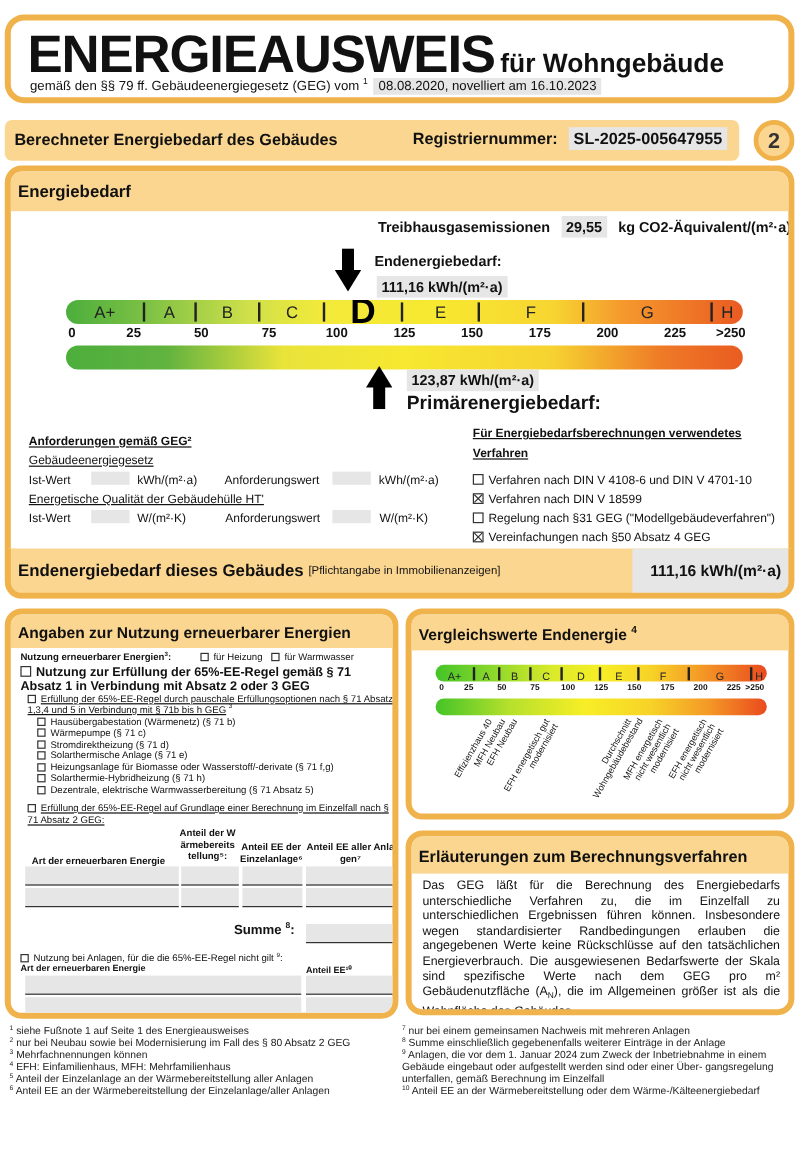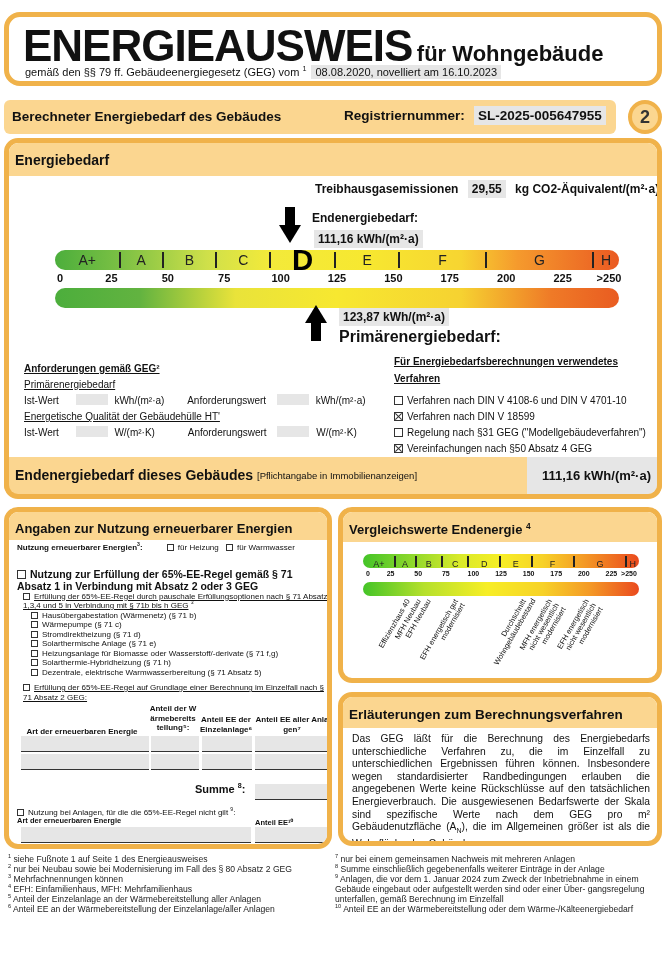--- a/index.html
+++ b/index.html
@@ -98,21 +98,21 @@
 
   <svg class="abs" style="left:296px;top:162px" width="22" height="36" viewBox="0 0 22 36">
       <polygon points="0,18 22,18 11,0" fill="#000"></polygon>
       <rect x="6" y="16" width="10" height="20" fill="#000"></rect>
     </svg>
   <span class="abs b grey" style="left:330px;top:165px;font-size:12px;padding:2px 4px">123,87 kWh/(m²·a)</span>
   <span class="abs b" style="left:330px;top:185px;font-size:16px">Primärenergiebedarf:</span>
 
   <div class="abs" style="left:15px;top:218px;font-size:10px;line-height:16px;white-space:nowrap">
     <div class="u b">Anforderungen gemäß GEG²</div>
-    <div class="u">Primärenergiebedarf</div>
+    <div class="u">Gebäudeenergiegesetz</div>
     <div>
       <span>Ist-Wert</span>
       <span class="grey" style="display:inline-block;width:32px;height:11px;margin:0 4px 0 14px;vertical-align:-1px"></span>
       <span>kWh/(m²·a)</span>
       <span style="margin-left:20px">Anforderungswert</span>
       <span class="grey" style="display:inline-block;width:32px;height:11px;margin:0 4px 0 8px;vertical-align:-1px"></span>
       <span>kWh/(m²·a)</span>
     </div>
     <div class="u">Energetische Qualität der Gebäudehülle HT'</div>
     <div>
@@ -150,21 +150,21 @@
 <div class="panel" style="left:4px;top:507px;width:328px;height:342px">
   <div class="hdrbar" style="height:28px;padding:7px 6px">
     <span class="b" style="font-size:13px">Angaben zur Nutzung erneuerbarer Energien</span>
   </div>
   <div class="abs" style="left:8px;top:31px;width:312px;font-size:8px;line-height:9.5px">
     <div>
       <span class="b">Nutzung erneuerbarer Energien</span><sup class="b">3</sup><span class="b">:</span>
       <span class="cb" style="margin-left:22px;width:7px;height:7px"></span><span>für Heizung</span>
       <span class="cb" style="margin-left:5px;width:7px;height:7px"></span><span>für Warmwasser</span>
     </div>
-    <div class="b" style="font-size:10.5px;line-height:12px;margin-top:15px">
+    <div class="b" style="font-size:10.5px;line-height:12px;margin-top:1px">
       <span class="cb"></span><span>Nutzung zur Erfüllung der 65%-EE-Regel gemäß § 71 Absatz 1 in Verbindung mit Absatz 2 oder 3 GEG</span>
     </div>
     <div style="margin-left:6px">
       <span class="cb" style="width:7px;height:7px"></span><span class="u">Erfüllung der 65%-EE-Regel durch pauschale Erfüllungsoptionen nach § 71 Absatz 1,3,4 und 5 in Verbindung mit § 71b bis h GEG</span> <sup>3</sup>
     </div>
     <div id="optionList" style="margin-left:14px">
         <div><span class="cb" style="width: 7px; height: 7px;"></span><span>Hausübergabestation (Wärmenetz) (§ 71 b)</span></div>
         <div><span class="cb" style="width: 7px; height: 7px;"></span><span>Wärmepumpe (§ 71 c)</span></div>
         <div><span class="cb" style="width: 7px; height: 7px;"></span><span>Stromdirektheizung (§ 71 d)</span></div>
         <div><span class="cb" style="width: 7px; height: 7px;"></span><span>Solarthermische Anlage (§ 71 e)</span></div>

